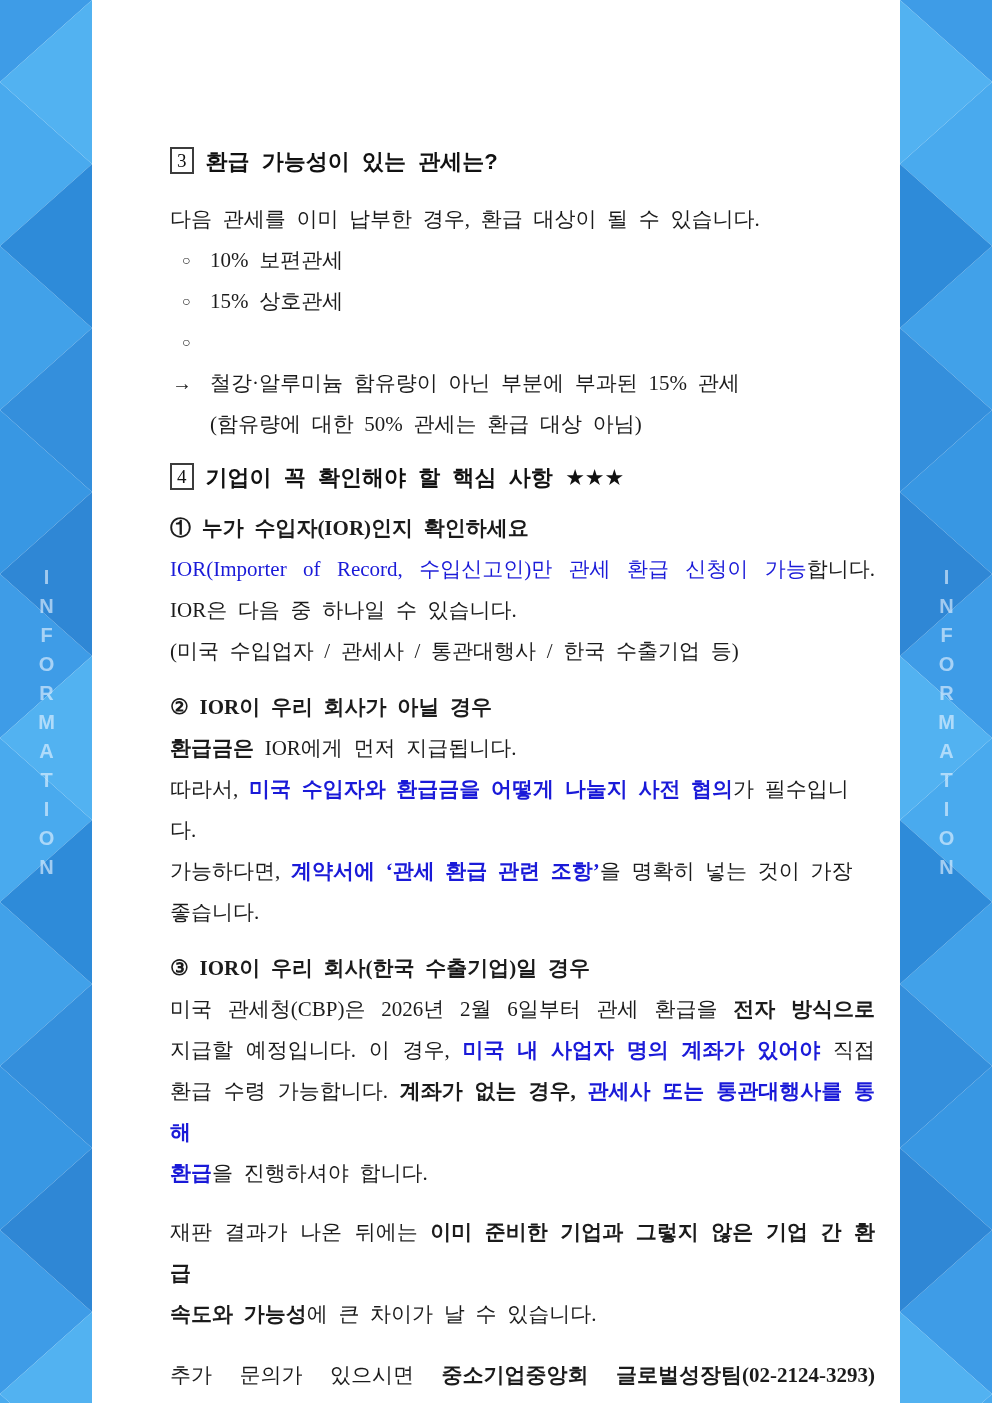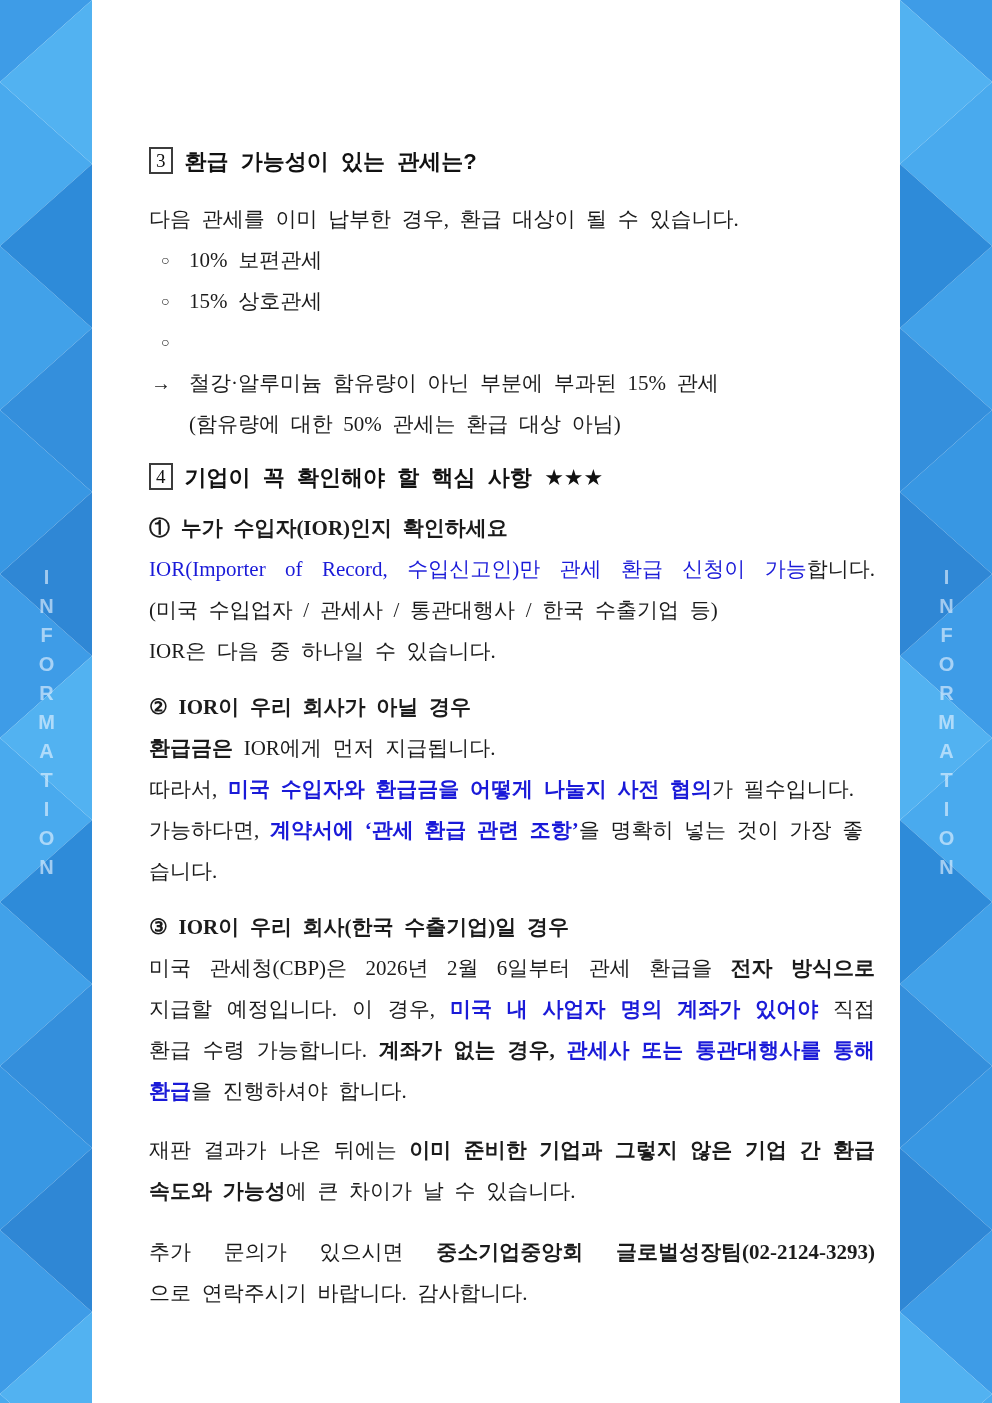--- a/index.html
+++ b/index.html
@@ -28,21 +28,21 @@
   .side-label.right{right:0;}
   .side-label span{
     writing-mode:vertical-rl;text-orientation:upright;
     font-family:"Liberation Sans","DejaVu Sans",sans-serif;
     font-weight:700;font-size:20px;letter-spacing:7px;
     color:rgba(232,244,255,0.62);
   }
   .content{
     position:absolute;left:92px;top:0;width:808px;height:1403px;
     background:#ffffff;
-    padding:147px 25px 0 57px;
+    padding:147px 25px 0 78px;
     word-spacing:0.34em;
   }
   .blk{font-size:21px;line-height:41px;}
   .blk.heading{
     font-family:"Liberation Sans","DejaVu Sans",sans-serif;
     font-weight:700;font-size:22px;line-height:30px;
     word-spacing:0.28em;color:#111;
   }
   .numbox{
     display:inline-block;
@@ -141,22 +141,22 @@
         <span class="marker bullet">○</span>
       </div>
       <div class="blk arrow">
         <span class="marker arrow">→</span>
         <span class="runs"><span class="r-n">철강·알루미늄 함유량이 아닌 부분에 부과된 15% 관세</span></span>
       </div>
       <div class="blk cont"><span class="runs"><span class="r-n">(함유량에 대한 50% 관세는 환급 대상 아님)</span></span></div>
       <div class="blk heading gap-md"><span class="numbox">4</span><span>기업이 꼭 확인해야 할 핵심 사항 ★★★</span></div>
       <div class="blk sub"><span class="runs"><span class="r-b">① 누가 수입자(IOR)인지 확인하세요</span></span></div>
       <div class="blk body just"><span class="runs"><span class="r-u">IOR(Importer of Record, 수입신고인)만 관세 환급 신청이 가능</span><span class="r-n">합니다.</span></span></div>
+      <div class="blk body"><span class="runs"><span class="r-n">IOR은 다음 중 하나일 수 있습니다.</span></span></div>
       <div class="blk body"><span class="runs"><span class="r-n">(미국 수입업자 / 관세사 / 통관대행사 / 한국 수출기업 등)</span></span></div>
-      <div class="blk body"><span class="runs"><span class="r-n">IOR은 다음 중 하나일 수 있습니다.</span></span></div>
       <div class="blk sub"><span class="runs"><span class="r-b">② IOR이 우리 회사가 아닐 경우</span></span></div>
       <div class="blk body"><span class="runs"><span class="r-b">환급금은</span><span class="r-n"> IOR에게 먼저 지급됩니다.</span></span></div>
       <div class="blk body"><span class="runs"><span class="r-n">따라서, </span><span class="r-ub">미국 수입자와 환급금을 어떻게 나눌지 사전 협의</span><span class="r-n">가 필수입니다.</span></span></div>
       <div class="blk body"><span class="runs"><span class="r-n">가능하다면, </span><span class="r-ub">계약서에 ‘관세 환급 관련 조항’</span><span class="r-n">을 명확히 넣는 것이 가장 좋습니다.</span></span></div>
       <div class="blk sub"><span class="runs"><span class="r-b">③ IOR이 우리 회사(한국 수출기업)일 경우</span></span></div>
       <div class="blk body just"><span class="runs"><span class="r-n">미국 관세청(CBP)은 2026년 2월 6일부터 관세 환급을 </span><span class="r-b">전자 방식으로</span></span></div>
       <div class="blk body just"><span class="runs"><span class="r-n">지급할 예정입니다. 이 경우, </span><span class="r-ub">미국 내 사업자 명의 계좌가 있어야</span><span class="r-n"> 직접</span></span></div>
       <div class="blk body just"><span class="runs"><span class="r-n">환급 수령 가능합니다. </span><span class="r-b">계좌가 없는 경우,</span><span class="r-n"> </span><span class="r-ub">관세사 또는 통관대행사를 통해</span></span></div>
       <div class="blk body"><span class="runs"><span class="r-ub">환급</span><span class="r-n">을 진행하셔야 합니다.</span></span></div>
       <div class="blk body gap-md just"><span class="runs"><span class="r-n">재판 결과가 나온 뒤에는 </span><span class="r-b">이미 준비한 기업과 그렇지 않은 기업 간 환급</span></span></div>

